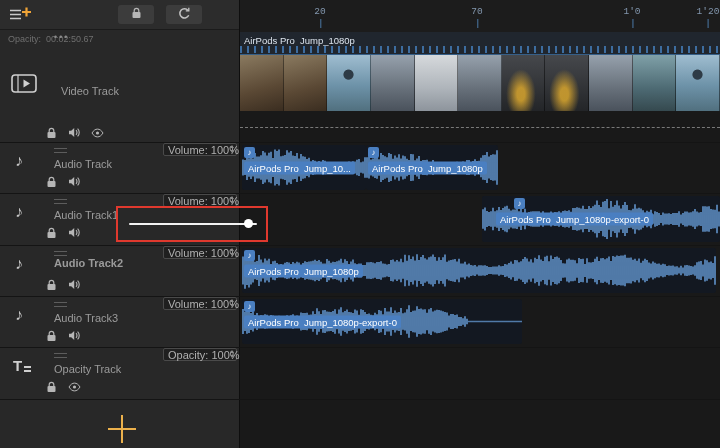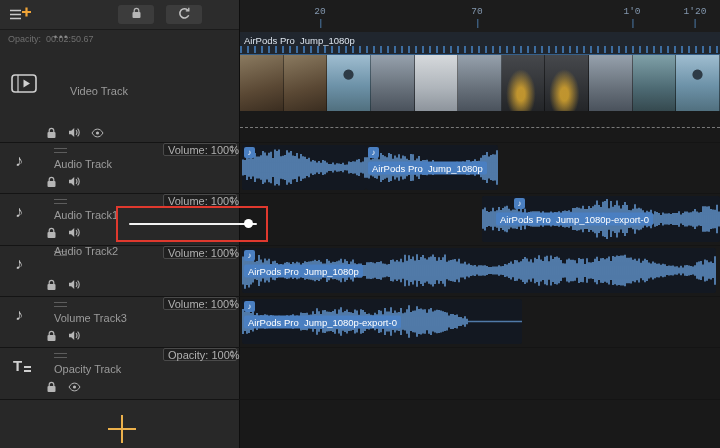--- a/index.html
+++ b/index.html
@@ -108,21 +108,21 @@
     </button>
   </div>
   <div class="duration"><span>Opacity:</span>  <span>00:02:50.67</span></div>
 
   <div class="v-divider"></div>
 
   <div class="ruler">
       <div class="ruler-mark" style="left: 80px;">20</div>
       <div class="ruler-mark" style="left: 237px;">70</div>
       <div class="ruler-mark" style="left: 350px; margin-left: 42px;">1'0</div>
-      <div class="ruler-mark" style="left: 455px;">1'20</div>
+      <div class="ruler-mark" style="left: 468px;">1'20</div>
     </div>
 
   <div class="clip-strip">
     <span class="strip-label">AirPods Pro  Jump_1080p</span>
   </div>
 
   <div class="filmstrip">
     <div class="frame f1"></div>
     <div class="frame f1"></div>
     <div class="frame f2"></div>
@@ -140,21 +140,21 @@
 
   <div class="trackhead" style="top:30px;height:112px;">
     <div class="dots">•••</div>
     <span class="abs" style="left:11px;top:44px;">
       <svg width="26" height="19" viewBox="0 0 26 19">
           <rect x="1" y="1" width="24" height="17" rx="3" fill="none" stroke="#cfcfcf" stroke-width="1.6"></rect>
           <path d="M7 1v17" stroke="#cfcfcf" stroke-width="1.2"></path>
           <path d="M12.5 5.5 19 9.5l-6.5 4z" fill="#cfcfcf"></path>
         </svg>
     </span>
-    <div class="tname" style="left:70px;top:55px;">Video Track</div>
+    <div class="tname" style="left:61px;top:55px;">Video Track</div>
     <div class="rowicons" style="left:44px;top:96px;">
       <button class="icon-b">
           <svg width="11" height="12" viewBox="0 0 11 12">
             <rect x="1.5" y="5" width="8" height="6" rx="1" fill="#b6b6b6"></rect>
             <path d="M3.2 5V3.6a2.3 2.3 0 0 1 4.6 0V5" fill="none" stroke="#b6b6b6" stroke-width="1.2"></path>
           </svg>
         </button>
       <button class="icon-b">
           <svg width="13" height="11" viewBox="0 0 13 11">
             <path d="M1 3.8h2.2L6.2 1v9L3.2 7.2H1z" fill="#b6b6b6"></path>
@@ -227,21 +227,21 @@
   <div class="trackhead" style="top:245px;height:51px;">
     <div class="ctrl-box">
         <span class="lbl">Volume: 100%</span>
         <span class="spin">
           <span class="spin-up"></span>
           <span class="spin-down"></span>
         </span>
       </div>
     <div class="handle"></div>
     <span class="note-icon">♪</span>
-    <div class="tname" style="left:54px;top:0;">Audio Track2</div>
+    <div class="tname" style="left:54px;top:12px;font-weight:bold;">Audio Track2</div>
     <div class="rowicons" style="left:44px;top:33px;">
       <button class="icon-b">
           <svg width="11" height="12" viewBox="0 0 11 12">
             <rect x="1.5" y="5" width="8" height="6" rx="1" fill="#b6b6b6"></rect>
             <path d="M3.2 5V3.6a2.3 2.3 0 0 1 4.6 0V5" fill="none" stroke="#b6b6b6" stroke-width="1.2"></path>
           </svg>
         </button>
       <button class="icon-b">
           <svg width="13" height="11" viewBox="0 0 13 11">
             <path d="M1 3.8h2.2L6.2 1v9L3.2 7.2H1z" fill="#b6b6b6"></path>
@@ -254,21 +254,21 @@
   <div class="trackhead" style="top:296px;height:51px;">
     <div class="ctrl-box">
         <span class="lbl">Volume: 100%</span>
         <span class="spin">
           <span class="spin-up"></span>
           <span class="spin-down"></span>
         </span>
       </div>
     <div class="handle"></div>
     <span class="note-icon">♪</span>
-    <div class="tname" style="left:54px;top:16px;">Volume Track3</div>
+    <div class="tname" style="left:54px;top:16px;">Audio Track3</div>
     <div class="rowicons" style="left:44px;top:33px;">
       <button class="icon-b">
           <svg width="11" height="12" viewBox="0 0 11 12">
             <rect x="1.5" y="5" width="8" height="6" rx="1" fill="#b6b6b6"></rect>
             <path d="M3.2 5V3.6a2.3 2.3 0 0 1 4.6 0V5" fill="none" stroke="#b6b6b6" stroke-width="1.2"></path>
           </svg>
         </button>
       <button class="icon-b">
           <svg width="13" height="11" viewBox="0 0 13 11">
             <path d="M1 3.8h2.2L6.2 1v9L3.2 7.2H1z" fill="#b6b6b6"></path>
@@ -303,20 +303,21 @@
           <svg width="13" height="10" viewBox="0 0 13 10">
             <path d="M1 5c1.6-2.6 3.4-3.9 5.5-3.9S10.4 2.4 12 5c-1.6 2.6-3.4 3.9-5.5 3.9S2.6 7.6 1 5z" fill="none" stroke="#b6b6b6"></path>
             <circle cx="6.5" cy="5" r="1.6" fill="#b6b6b6"></circle>
           </svg>
         </button>
     </div>
   </div>
 
   <div class="clip" style="left:242px;top:145px;width:124px;height:45px;">
     <span class="badge-note">♪</span>
+    <span class="clip-name" style="left:2px;">AirPods Pro  Jump_10...</span>
     <svg class="waveform" width="124" height="41">
         <path d="M1 12.4V28.6M3 12.9V28.1M5 8.0V33.0M7 11.2V29.8M9 9.0V32.0M11 11.5V29.5M13 5.9V35.1M15 9.5V31.5M17 9.5V31.5M19 8.3V32.7M21 4.0V37.0M23 5.6V35.4M25 8.4V32.6M27 5.7V35.3M29 4.8V36.2M31 11.0V30.0M33 2.5V38.5M35 3.9V37.1M37 2.6V38.4M39 9.3V31.7M41 8.7V32.3M43 7.9V33.1M45 3.2V37.8M47 5.4V35.6M49 4.1V36.9M51 8.5V32.5M53 9.1V31.9M55 6.1V34.9M57 11.6V29.4M59 7.1V33.9M61 9.3V31.7M63 9.8V31.2M65 12.0V29.0M67 10.7V30.3M69 14.4V26.6M71 12.9V28.1M73 13.7V27.3M75 15.6V25.4M77 14.1V26.9M79 15.7V25.3M81 13.1V27.9M83 13.8V27.2M85 15.4V25.6M87 16.9V24.1M89 17.1V23.9M91 15.4V25.6M93 17.4V23.6M95 16.2V24.8M97 16.5V24.5M99 17.1V23.9M101 15.8V25.2M103 17.7V23.3M105 17.4V23.6M107 14.6V26.4M109 15.1V25.9M111 14.2V26.8M113 14.6V26.4M115 12.7V28.3M117 12.1V28.9M119 15.3V25.7M121 14.4V26.6M123 10.3V30.7" stroke="#5d8cc0" stroke-width="1.7" fill="none"></path>
       </svg>
   </div>
   <div class="clip" style="left:366px;top:145px;width:132px;height:45px;">
     <span class="badge-note">♪</span>
     <span class="clip-name" style="left:2px;">AirPods Pro  Jump_1080p</span>
     <svg class="waveform" width="132" height="41">
         <path d="M1 10.3V30.7M3 9.6V31.4M5 12.6V28.4M7 11.5V29.5M9 9.9V31.1M11 9.2V31.8M13 12.3V28.7M15 5.9V35.1M17 8.0V33.0M19 9.3V31.7M21 10.2V30.8M23 6.1V34.9M25 7.1V33.9M27 11.8V29.2M29 8.4V32.6M31 10.6V30.4M33 7.2V33.8M35 11.4V29.6M37 8.4V32.6M39 9.2V31.8M41 11.8V29.2M43 13.0V28.0M45 7.0V34.0M47 7.3V33.7M49 13.3V27.7M51 11.6V29.4M53 9.1V31.9M55 13.9V27.1M57 13.1V27.9M59 12.9V28.1M61 12.8V28.2M63 15.0V26.0M65 15.8V25.2M67 13.0V28.0M69 15.4V25.6M71 16.4V24.6M73 15.7V25.3M75 16.6V24.4M77 17.2V23.8M79 15.6V25.4M81 16.9V24.1M83 16.9V24.1M85 17.6V23.4M87 15.2V25.8M89 16.9V24.1M91 14.8V26.2M93 15.8V25.2M95 16.3V24.7M97 14.6V26.4M99 14.9V26.1M101 13.0V28.0M103 12.9V28.1M105 14.9V26.1M107 14.0V27.0M109 12.2V28.8M111 13.9V27.1M113 13.7V27.3M115 10.8V30.2M117 8.3V32.7M119 8.0V33.0M121 4.9V36.1M123 9.5V31.5M125 8.1V32.9M127 7.2V33.8M129 7.4V33.6M131 3.3V37.7" stroke="#5d8cc0" stroke-width="1.7" fill="none"></path>
       </svg>

